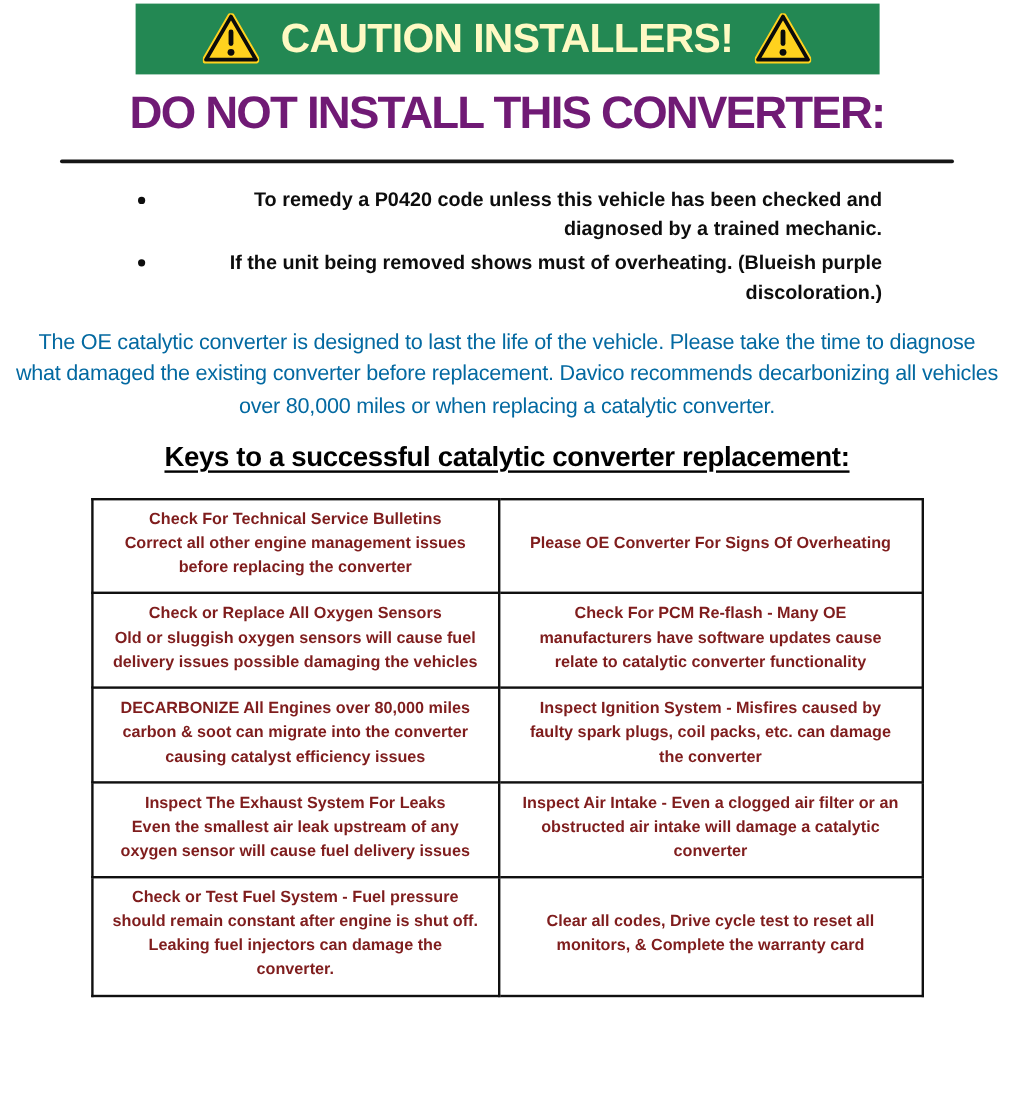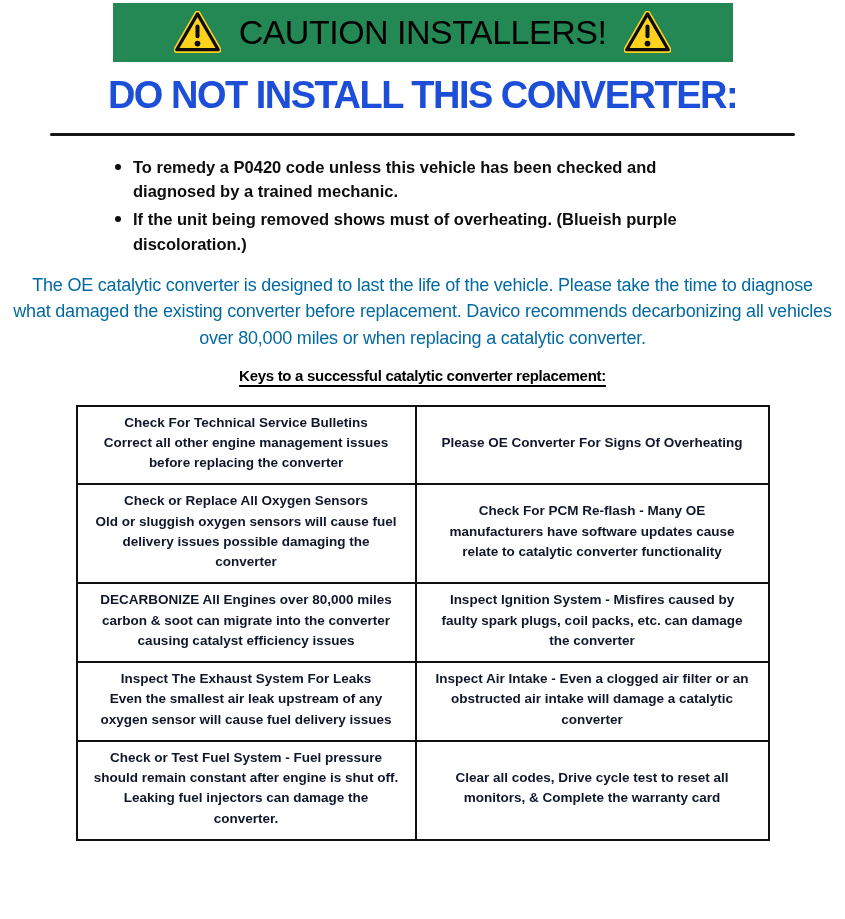--- a/index.html
+++ b/index.html
@@ -15,36 +15,36 @@
 
   
   .banner {
     width: 620px; height: 59px;
     margin: 3px auto 0 auto;
     background: #238853;
     display: flex; align-items: center; justify-content: center;
     gap: 18px;
   }
   .banner-text {
-    color: #000000;
+    color: #fef9c3;
     font-size: 34px;
-    font-weight: normal;
+    font-weight: bold;
     letter-spacing: -0.5px;
     white-space: nowrap;
   }
   .warn-icon { width: 47px; height: 43px; display: block; }
 
   
   .main-heading {
     margin: 12px 0 0 0;
     text-align: center;
     font-size: 38px;
     font-weight: bold;
     letter-spacing: -1.5px;
-    color: #1d4ed8;
+    color: #701a75;
     line-height: 1.15;
   }
 
   
   .rule {
     width: 745px; height: 3px;
     background: #161616;
     margin: 15px auto 0 auto;
     border-radius: 2px;
   }
@@ -57,20 +57,21 @@
     padding: 0;
   }
   .warning-list li {
     position: relative;
     padding-left: 23px;
     font-weight: bold;
     font-size: 16.5px;
     line-height: 1.5;
     margin-bottom: 3px;
     color: #0d0d0d;
+    text-align: right;
   }
   .warning-list li::before {
     content: "";
     position: absolute;
     left: 5px; top: 9px;
     width: 6px; height: 6px;
     border-radius: 50%;
     background: #0d0d0d;
   }
 
@@ -83,21 +84,21 @@
     font-weight: normal;
     line-height: 1.48;
     color: #0369a1;
     letter-spacing: -0.2px;
   }
 
   
   .keys-heading {
     margin: 15px 0 0 0;
     text-align: center;
-    font-size: 15px;
+    font-size: 23px;
     font-weight: bold;
     letter-spacing: -0.3px;
     color: #000;
     text-decoration: underline;
     text-decoration-thickness: 2px;
     text-underline-offset: 4px;
   }
 
   
   .keys-table {
@@ -109,21 +110,21 @@
   .keys-table td {
     border: 2.5px solid #101010;
     height: 74px;
     vertical-align: middle;
     text-align: center;
     font-weight: bold;
     font-size: 13.5px;
     line-height: 1.5;
     padding: 6px 14px 10px 14px;
     white-space: pre-line;
-    color: #0f172a;
+    color: #7f1d1d;
   }
   .keys-table col.left  { width: 49%; }
   .keys-table col.right { width: 51%; }
 </style>
 </head>
 <body>
 
 <div class="page">
 
   <div class="banner">
@@ -165,21 +166,21 @@
         <col class="right">
       </colgroup>
     <tbody>
       <tr>
         <td>Check For Technical Service Bulletins
 Correct all other engine management issues before replacing the converter</td>
         <td>Please OE Converter For Signs Of Overheating</td>
       </tr>
       <tr>
         <td>Check or Replace All Oxygen Sensors
-Old or sluggish oxygen sensors will cause fuel delivery issues possible damaging the converter</td>
+Old or sluggish oxygen sensors will cause fuel delivery issues possible damaging the vehicles</td>
         <td>Check For PCM Re-flash - Many OE manufacturers have software updates cause relate to catalytic converter functionality</td>
       </tr>
       <tr>
         <td>DECARBONIZE All Engines over 80,000 miles carbon &amp; soot can migrate into the converter causing catalyst efficiency issues</td>
         <td>Inspect Ignition System - Misfires caused by faulty spark plugs, coil packs, etc. can damage the converter</td>
       </tr>
       <tr>
         <td>Inspect The Exhaust System For Leaks
 Even the smallest air leak upstream of any oxygen sensor will cause fuel delivery issues</td>
         <td>Inspect Air Intake - Even a clogged air filter or an obstructed air intake will damage a catalytic converter</td>

